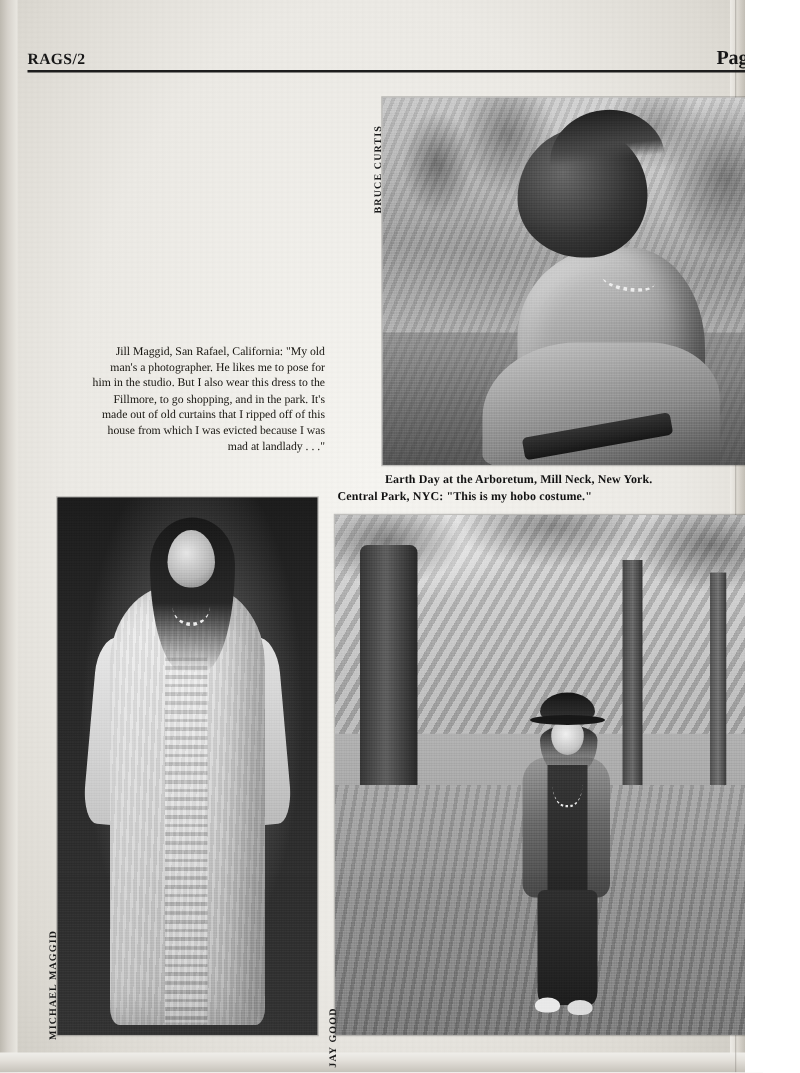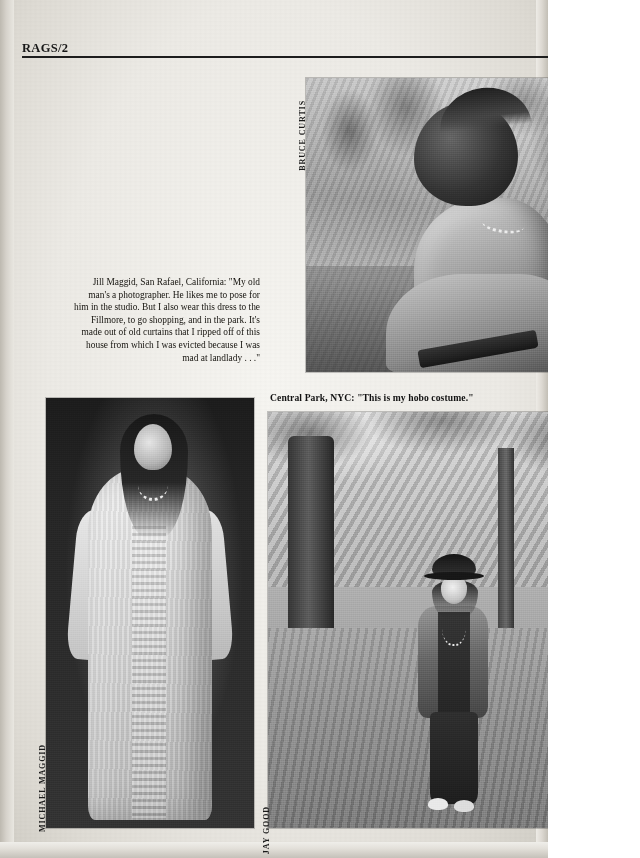--- a/index.html
+++ b/index.html
@@ -5,21 +5,21 @@
   html, body {
     margin: 0;
     padding: 0;
     background: #ffffff;
   }
   body {
     font-family: "Liberation Serif", serif;
   }
   .page {
     position: relative;
-    width: 548px;
+    width: 596px;
     height: 858px;
     background: #efeeea;
     overflow: hidden;
   }
   
   .paper-bg {
     position: absolute;
     inset: 0;
     background:
       radial-gradient(ellipse at 50% 45%, #f6f5f1 0%, #eceae5 58%, #dedbd4 84%, #cfccc4 100%);
@@ -380,20 +380,21 @@
     <div class="bg-trees"></div>
     <div class="ground"></div>
     <div class="figure-body"></div>
     <div class="shoulder"></div>
     <div class="figure-head"></div>
     <div class="mohawk"></div>
     <div class="necklace"></div>
     <div class="belt"></div>
   </div>
   <div class="credit" id="credit-bruce">BRUCE CURTIS</div>
+  <div class="caption" id="caption-earthday">Earth Day at the Arboretum, Mill Neck, New York.</div>
 
   <div class="quote-block">
     <p>Jill Maggid, San Rafael, California: "My old man's a photographer. He likes me to pose for him in the studio. But I also wear this dress to the Fillmore, to go shopping, and in the park. It's made out of old curtains that I ripped off of this house from which I was evicted because I was mad at landlady . . ."</p>
   </div>
 
   <div class="photo grainy" id="photo-dress">
     <div class="backdrop"></div>
     <div class="sleeve-l"></div>
     <div class="sleeve-r"></div>
     <div class="gown"></div>

